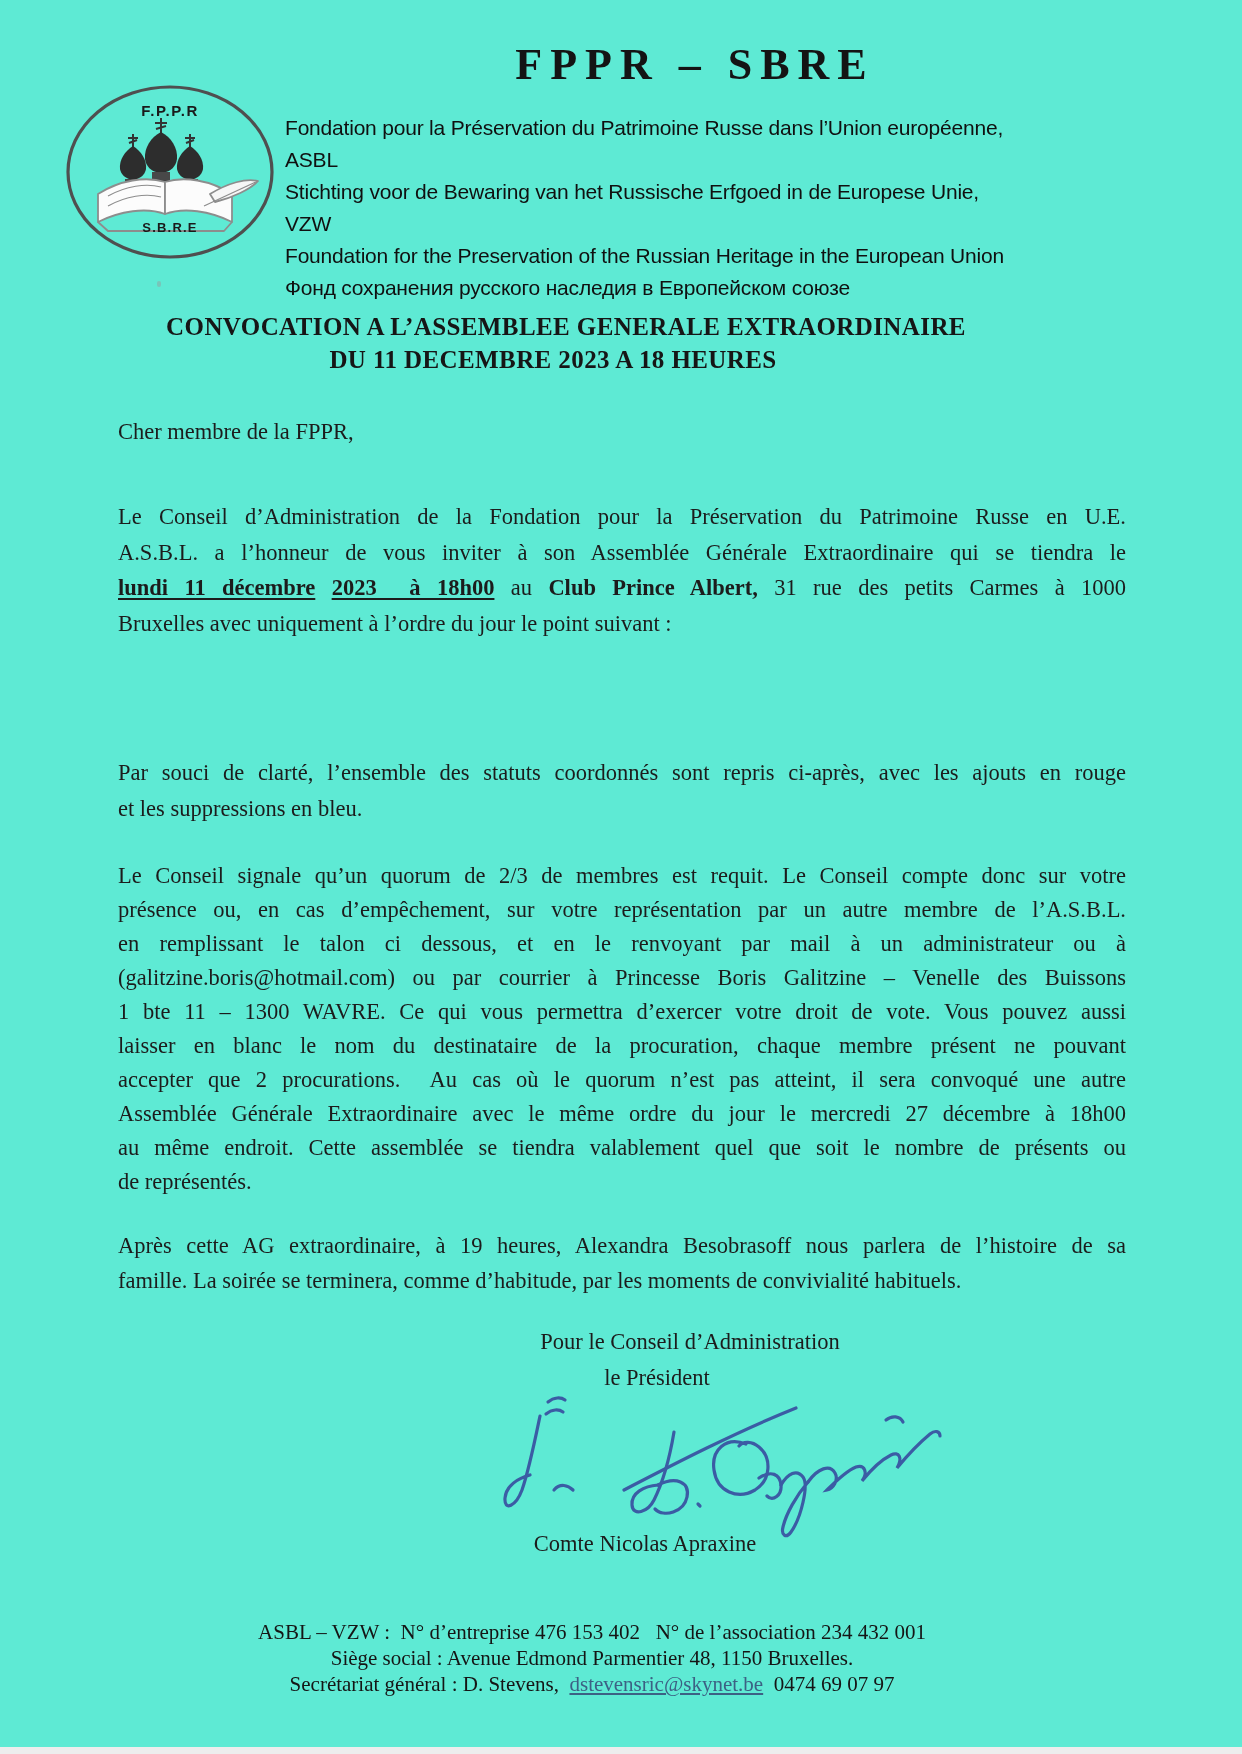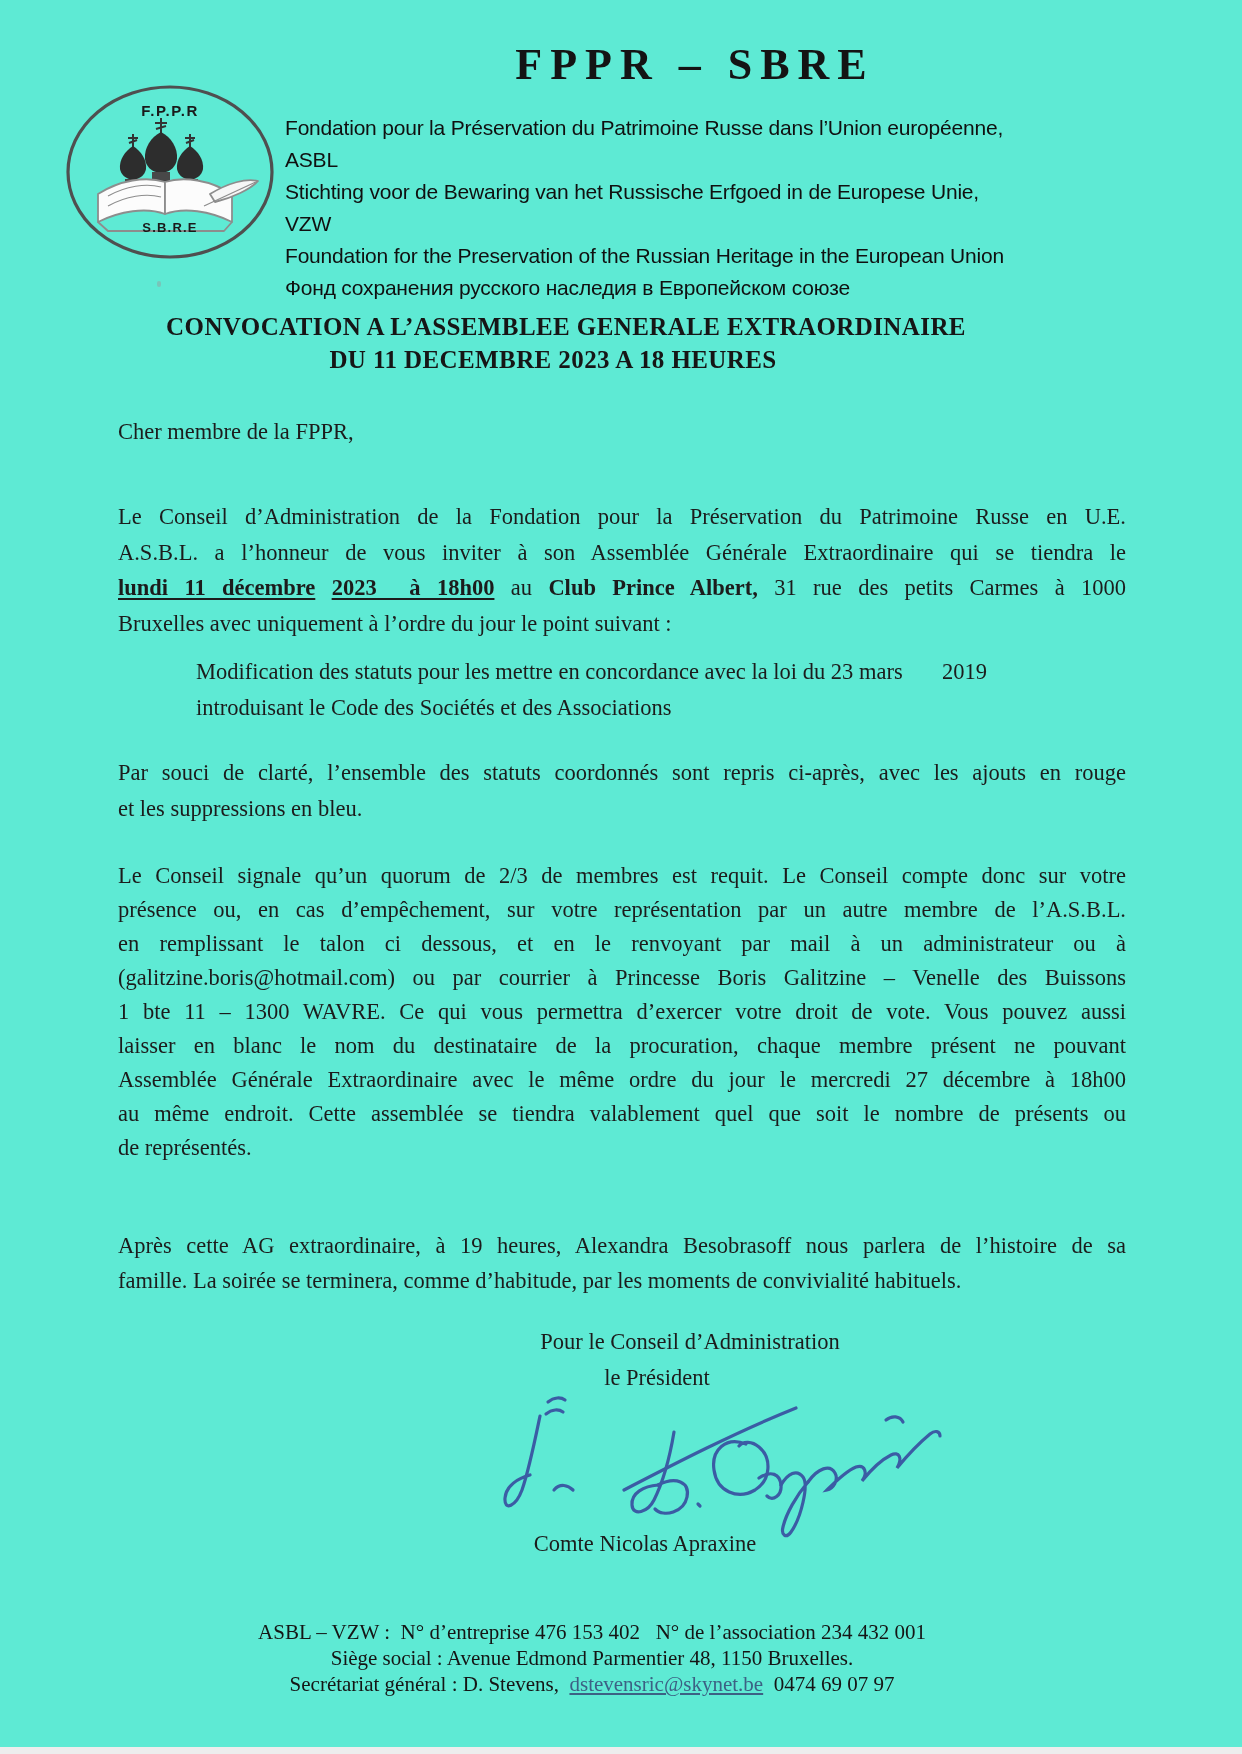--- a/index.html
+++ b/index.html
@@ -114,37 +114,34 @@
 
   <div id="p-invite" class="abs para">
     <div>
         <div class="ln">Le Conseil d’Administration de la Fondation pour la Préservation du Patrimoine Russe en U.E.</div>
         <div class="ln">A.S.B.L. a l’honneur de vous inviter à son Assemblée Générale Extraordinaire qui se tiendra le</div>
       </div>
     <div class="ln"><span class="seg-b seg-u ">lundi 11 décembre</span><span class=""> </span><span class="seg-b seg-u ">2023&nbsp; à 18h00</span><span class=""> au </span><span class="seg-b ">Club Prince Albert,</span><span class=""> 31 rue des petits Carmes à 1000</span></div>
     <div class="ln l-left">Bruxelles avec uniquement à l’ordre du jour le point suivant :</div>
   </div>
 
-  <div id="p-agenda" class="abs para">
-      <div class="ln l-left">Modification des statuts pour les mettre en concordance avec la loi du 23 mars&nbsp;&nbsp;&nbsp;&nbsp;&nbsp;&nbsp; 2019</div>
-      <div class="ln l-left">introduisant le Code des Sociétés et des Associations</div>
-    </div>
 
   <div id="p-clarity" class="abs para">
       <div class="ln">Par souci de clarté, l’ensemble des statuts coordonnés sont repris ci-après, avec les ajouts en rouge</div>
       <div class="ln l-left">et les suppressions en bleu.</div>
     </div>
 
   <div id="p-quorum" class="abs para">
       <div class="ln">Le Conseil signale qu’un quorum de 2/3 de membres est requit. Le Conseil compte donc sur votre</div>
       <div class="ln">présence ou, en cas d’empêchement, sur votre représentation par un autre membre de l’A.S.B.L.</div>
       <div class="ln">en remplissant le talon ci dessous, et en le renvoyant par mail à un administrateur ou à</div>
       <div class="ln">(galitzine.boris@hotmail.com) ou par courrier à Princesse Boris Galitzine – Venelle des Buissons</div>
       <div class="ln">1 bte 11 – 1300 WAVRE. Ce qui vous permettra d’exercer votre droit de vote. Vous pouvez aussi</div>
       <div class="ln">laisser en blanc le nom du destinataire de la procuration, chaque membre présent ne pouvant</div>
+      <div class="ln">accepter que 2 procurations.&nbsp; Au cas où le quorum n’est pas atteint, il sera convoqué une autre</div>
       <div class="ln">Assemblée Générale Extraordinaire avec le même ordre du jour le mercredi 27 décembre à 18h00</div>
       <div class="ln">au même endroit. Cette assemblée se tiendra valablement quel que soit le nombre de présents ou</div>
       <div class="ln l-left">de représentés.</div>
     </div>
 
   <div id="p-after" class="abs para">
       <div class="ln">Après cette AG extraordinaire, à 19 heures, Alexandra Besobrasoff nous parlera de l’histoire de sa</div>
       <div class="ln l-left">famille. La soirée se terminera, comme d’habitude, par les moments de convivialité habituels.</div>
     </div>
 

